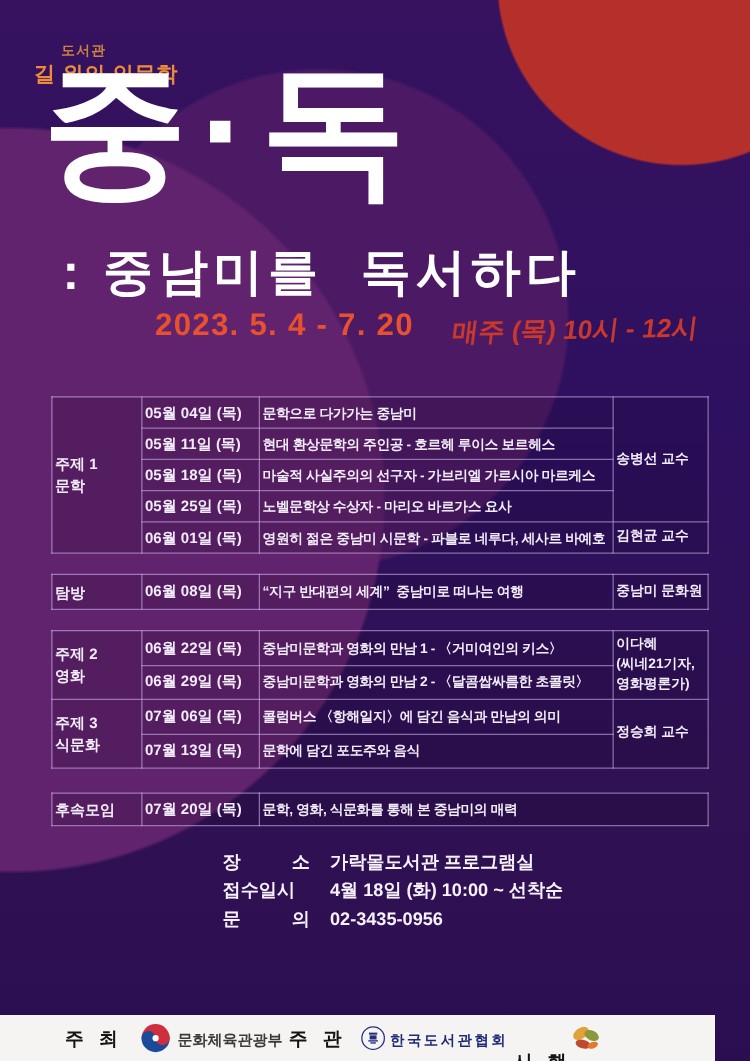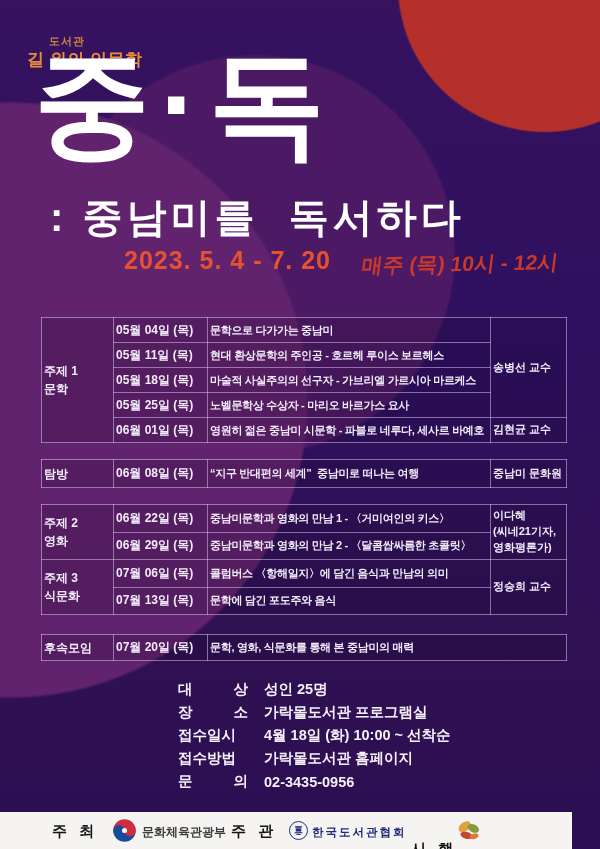--- a/index.html
+++ b/index.html
@@ -196,34 +196,26 @@
         <tr>
       <td class="c">후속모임</td>
       <td class="d">07월 20일 (목)</td>
       <td class="t" colspan="2">문학, 영화, 식문화를 통해 본 중남미의 매력</td>
     </tr>
   </tbody>
     </table>
 
   <div class="info">
     <div class="info-row">
-      <span class="ilabel">대 상</span>
-      <span class="ivalue">성인 25명</span>
-    </div>
-    <div class="info-row">
       <span class="ilabel">장 소</span>
       <span class="ivalue">가락몰도서관 프로그램실</span>
     </div>
     <div class="info-row">
       <span class="ilabel">접수일시</span>
       <span class="ivalue">4월 18일 (화) 10:00 ~ 선착순</span>
-    </div>
-    <div class="info-row">
-      <span class="ilabel">접수방법</span>
-      <span class="ivalue">가락몰도서관 홈페이지</span>
     </div>
     <div class="info-row">
       <span class="ilabel">문 의</span>
       <span class="ivalue">02-3435-0956</span>
     </div>
   </div>
 
   <div class="footer">
     <span class="flabel f-host-label">주 최</span>
     <svg class="f-logo mcst-logo" viewBox="0 0 100 100">

